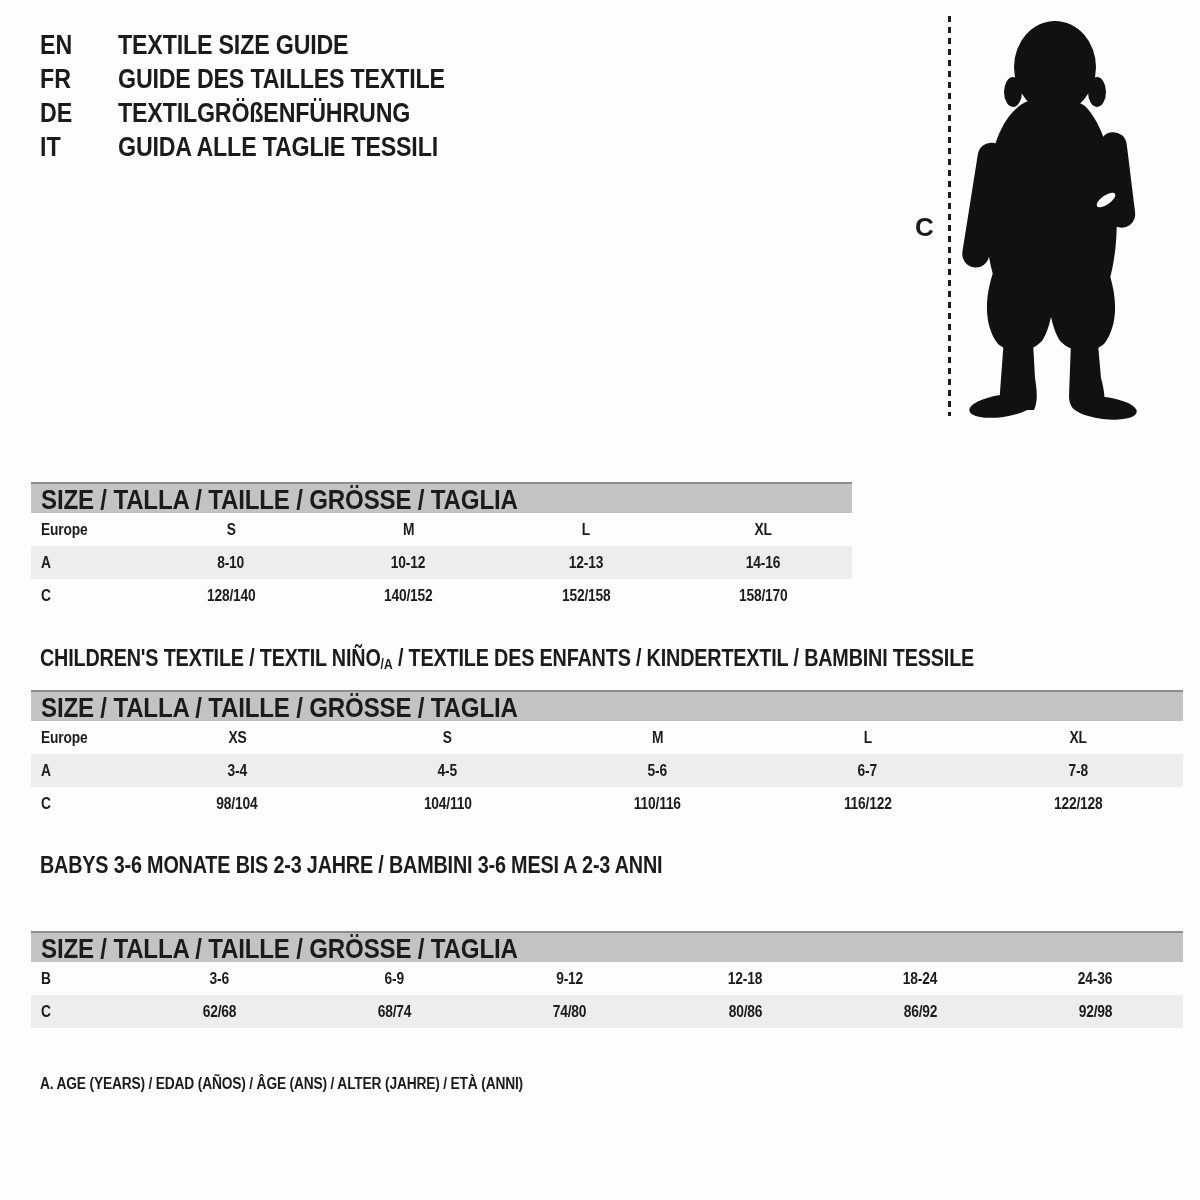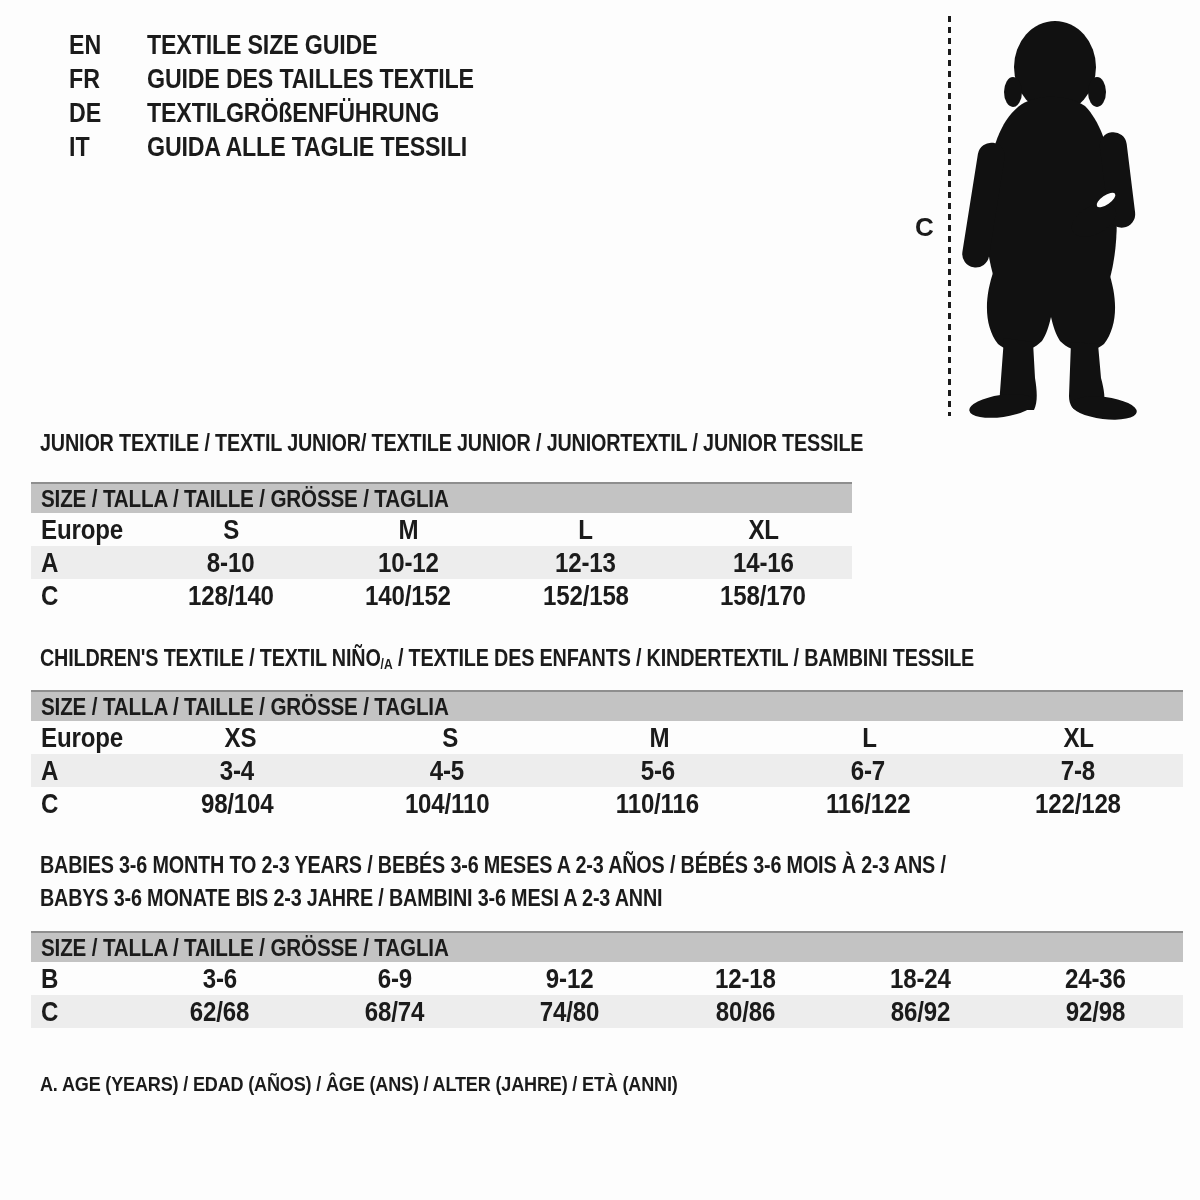--- a/index.html
+++ b/index.html
@@ -17,51 +17,51 @@
     -webkit-font-smoothing:antialiased;
   }
   .page{position:relative;width:1200px;height:1200px;color:var(--ink);font-weight:700;overflow:hidden;}
 
   
   .cxl{display:inline-block;transform:scaleX(.86);transform-origin:0 50%;white-space:nowrap;letter-spacing:-.2px;}
   .cx{display:inline-block;transform:scaleX(.86);transform-origin:50% 50%;white-space:nowrap;letter-spacing:-.2px;}
 
   
   .langs{position:absolute;left:40px;top:28px;}
-  .lang-row{display:flex;height:34px;align-items:center;font-size:27px;margin-left:29px;}
+  .lang-row{display:flex;height:34px;align-items:center;font-size:27px;}
   .lang-code{width:78px;flex:0 0 78px;transform:scaleX(.86);transform-origin:0 50%;white-space:nowrap;}
 
   
   .dash-line{position:absolute;left:948px;top:16px;width:3px;height:400px;
     background:repeating-linear-gradient(to bottom,var(--ink) 0 6px,transparent 6px 11px);}
   .c-label{position:absolute;left:915px;top:212px;font-size:26px;}
   .baby{position:absolute;left:958px;top:14px;width:190px;height:410px;}
 
   
   .sec-title{position:absolute;left:40px;font-size:23px;line-height:28px;white-space:nowrap;}
   .sec-title.two-line{line-height:33px;}
   .sub{font-size:14px;vertical-align:-3px;letter-spacing:0;}
 
   
   .size-table{position:absolute;left:31px;}
   .t1{top:482px;width:821px;}
   .t2{top:690px;width:1152px;}
   .t3{top:931px;width:1152px;}
   .bar{height:31px;box-sizing:border-box;background:var(--table-header-bg);
     border-top:2px solid var(--table-header-border);
-    display:flex;align-items:center;padding-left:10px;font-size:24px;}
-  .trow{display:flex;align-items:center;height:33px;font-size:28px;}
+    display:flex;padding-left:10px;font-size:28px;}
+  .trow{display:flex;align-items:center;height:33px;font-size:16px;}
   .trow.shaded{background:var(--row-shaded-bg);}
   .trow .lbl{flex:0 0 91px;padding-left:10px;}
   .t1 .trow .lbl{flex-basis:101px;}
   .trow .val{flex:1 1 0;text-align:center;}
 
   
   .legend{position:absolute;left:40px;top:1066px;}
-  .legend-line{height:35px;display:flex;align-items:center;font-size:21px;}
+  .legend-line{height:35px;display:flex;align-items:center;font-size:16px;}
 </style>
 </head>
 <body>
 
 <div class="page">
 
   <div class="langs">
     <div class="lang-row">
       <span class="lang-code">EN</span>
       <span class="cxl">TEXTILE SIZE GUIDE</span>
@@ -93,23 +93,20 @@
       <ellipse cx="136" cy="206" rx="24" ry="14" transform="rotate(-28 136 206)"></ellipse>
       <path d="M36,256 C26,284 26,312 40,330 C54,341 72,339 84,327 C88,321 91,312 93,303 C95,312 98,321 102,327 C114,339 132,341 146,330 C160,312 160,284 150,256 Z"></path>
       <path d="M46,324 L42,378 C41,389 45,396 54,396 L76,396 C80,388 79,376 77,364 L75,328 Z"></path>
       <path d="M113,328 L111,382 C111,391 115,397 123,397 L145,394 C148,386 146,375 143,364 L140,330 Z"></path>
       <ellipse cx="44" cy="392" rx="33" ry="11" transform="rotate(-8 44 392)"></ellipse>
       <ellipse cx="146" cy="394" rx="33" ry="11" transform="rotate(7 146 394)"></ellipse>
     </g>
     <ellipse cx="148" cy="186" rx="11" ry="4.5" fill="#fdfdfd" transform="rotate(-35 148 186)"></ellipse>
   </svg>
 
-  <div class="sec-title" style="top:429px">
-    <span class="cxl">JUNIOR TEXTILE / TEXTIL JUNIOR/ TEXTILE JUNIOR / JUNIORTEXTIL / JUNIOR TESSILE</span>
-  </div>
   <div class="size-table t1">
     <div class="bar">
       <span class="cxl">SIZE / TALLA / TAILLE / GRÖSSE / TAGLIA</span>
     </div>
     <div class="trow">
       <span class="lbl"><span class="cxl">Europe</span></span>
       <span class="val"><span class="cx">S</span></span>
       <span class="val"><span class="cx">M</span></span>
       <span class="val"><span class="cx">L</span></span>
       <span class="val"><span class="cx">XL</span></span>
@@ -157,21 +154,20 @@
       <span class="lbl"><span class="cxl">C</span></span>
       <span class="val"><span class="cx">98/104</span></span>
       <span class="val"><span class="cx">104/110</span></span>
       <span class="val"><span class="cx">110/116</span></span>
       <span class="val"><span class="cx">116/122</span></span>
       <span class="val"><span class="cx">122/128</span></span>
     </div>
   </div>
 
   <div class="sec-title two-line" style="top:849px">
-    <div><span class="cxl">BABIES 3-6 MONTH TO 2-3 YEARS / BEBÉS 3-6 MESES A 2-3 AÑOS / BÉBÉS 3-6 MOIS À 2-3 ANS /</span></div>
     <div><span class="cxl">BABYS 3-6 MONATE BIS 2-3 JAHRE / BAMBINI 3-6 MESI A 2-3 ANNI</span></div>
   </div>
   <div class="size-table t3">
     <div class="bar">
       <span class="cxl">SIZE / TALLA / TAILLE / GRÖSSE / TAGLIA</span>
     </div>
     <div class="trow">
       <span class="lbl"><span class="cxl">B</span></span>
       <span class="val"><span class="cx">3-6</span></span>
       <span class="val"><span class="cx">6-9</span></span>

